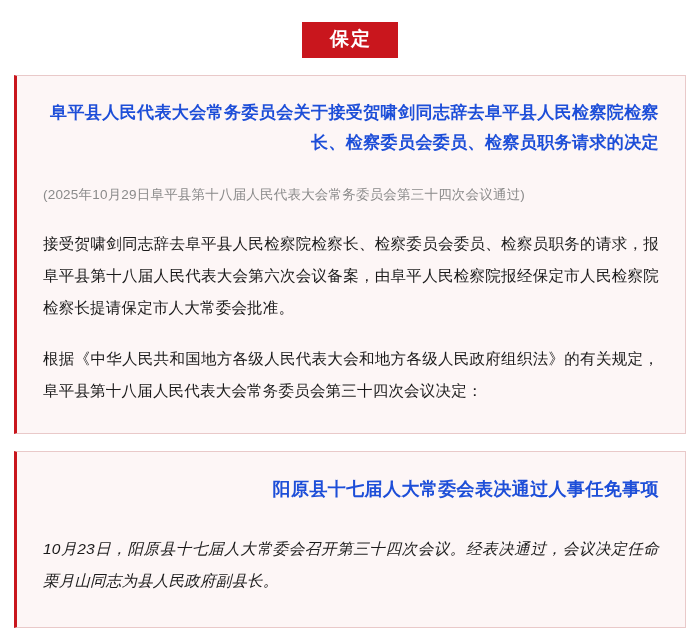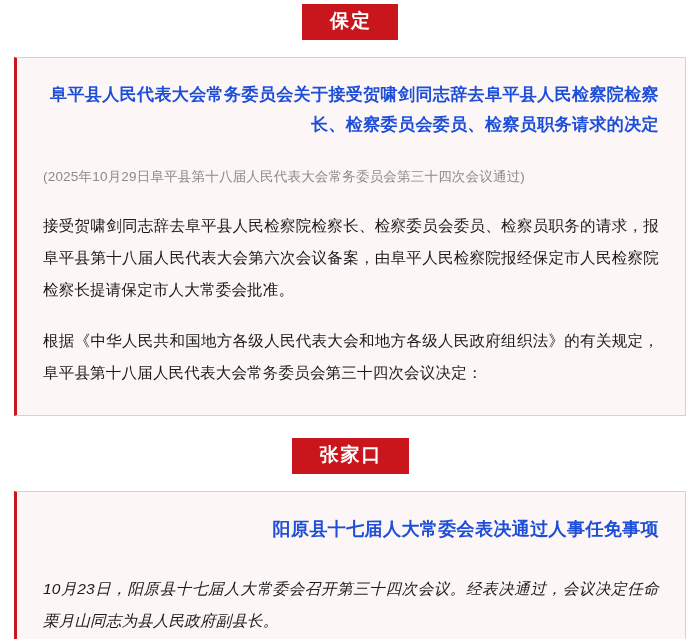--- a/index.html
+++ b/index.html
@@ -19,21 +19,21 @@
     padding: 0;
     position: relative;
   }
 
   
   .badge-row {
     display: flex;
     justify-content: center;
     align-items: center;
   }
-  .badge-row.first { padding-top: 4px; }
+  .badge-row.first { padding-top: 22px; }
   .badge-row.second { padding-top: 22px; }
   .badge {
     background: #c9161d;
     color: #ffffff;
     font-size: 19px;
     font-weight: bold;
     letter-spacing: 2px;
     padding: 7px 26px 8px 28px;
     line-height: 1.1;
     display: inline-block;
@@ -98,22 +98,19 @@
     <span class="badge">保定</span>
   </div>
 
   <div class="card">
     <div class="doc-title">阜平县人民代表大会常务委员会关于接受贺啸剑同志辞去阜平县人民检察院检察长、检察委员会委员、检察员职务请求的决定</div>
     <div class="doc-subtitle">(2025年10月29日阜平县第十八届人民代表大会常务委员会第三十四次会议通过)</div>
     <div class="doc-para tight">接受贺啸剑同志辞去阜平县人民检察院检察长、检察委员会委员、检察员职务的请求，报阜平县第十八届人民代表大会第六次会议备案，由阜平人民检察院报经保定市人民检察院检察长提请保定市人大常委会批准。</div>
     <div class="doc-para">根据《中华人民共和国地方各级人民代表大会和地方各级人民政府组织法》的有关规定，阜平县第十八届人民代表大会常务委员会第三十四次会议决定：</div>
   </div>
 
-  <div class="badge-row second">
-    <span class="badge">张家口</span>
-  </div>
 
   <div class="card second">
     <div class="doc-title">阳原县十七届人大常委会表决通过人事任免事项</div>
     <div class="doc-para">10月23日，阳原县十七届人大常委会召开第三十四次会议。经表决通过，会议决定任命栗月山同志为县人民政府副县长。</div>
   </div>
 
 </div>
 
 </body></html>

